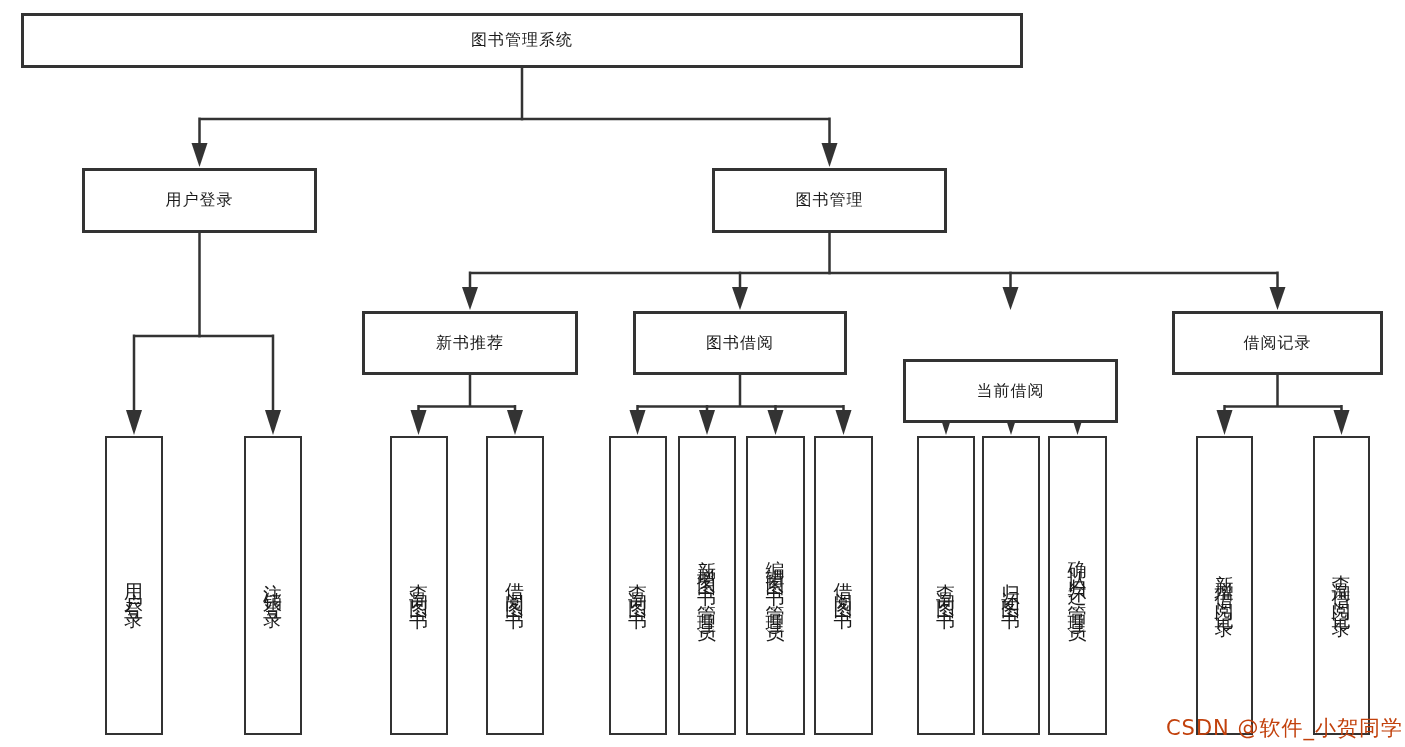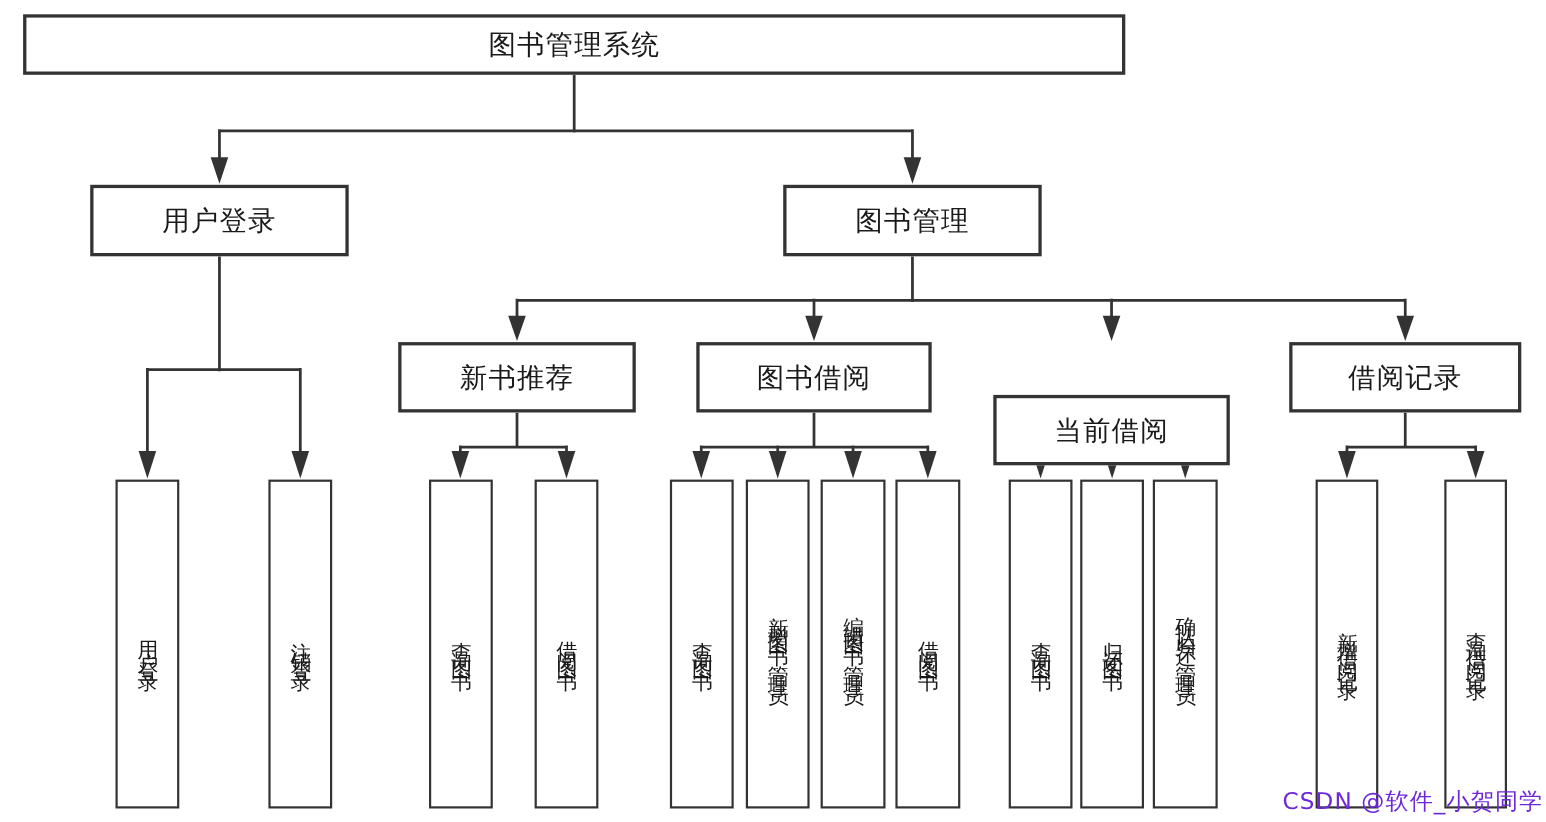--- a/index.html
+++ b/index.html
@@ -16,38 +16,38 @@
   #connectors polygon{fill:#333333;stroke:none;}
   .box{
     position:absolute;
     box-sizing:border-box;
     background:#ffffff;
     border:3px solid #333333;
     display:flex;align-items:center;justify-content:center;
     z-index:2;
   }
   .hlabel{
-    font-size:25px;
+    font-size:16px;
     letter-spacing:1px;
     white-space:nowrap;
   }
   .leaf{border-width:2.5px;}
   .vtext{
     writing-mode:vertical-rl;
     text-orientation:mixed;
     font-size:19px;
     letter-spacing:9px;
     line-height:1;
   }
   #watermark{
     position:absolute;
     right:2px;top:714px;
     z-index:3;
     font-size:21px;
-    color:#6d28d9;
+    color:#c2410c;
     letter-spacing:1px;
     white-space:nowrap;
   }
 </style>
 </head>
 <body>
 
 <div id="stage">
 
   <svg id="connectors" width="1405" height="747" viewBox="0 0 1405 747">

